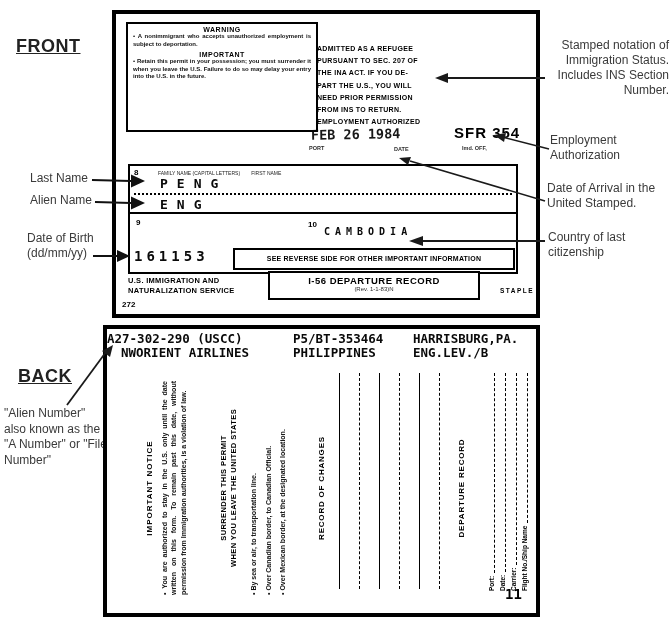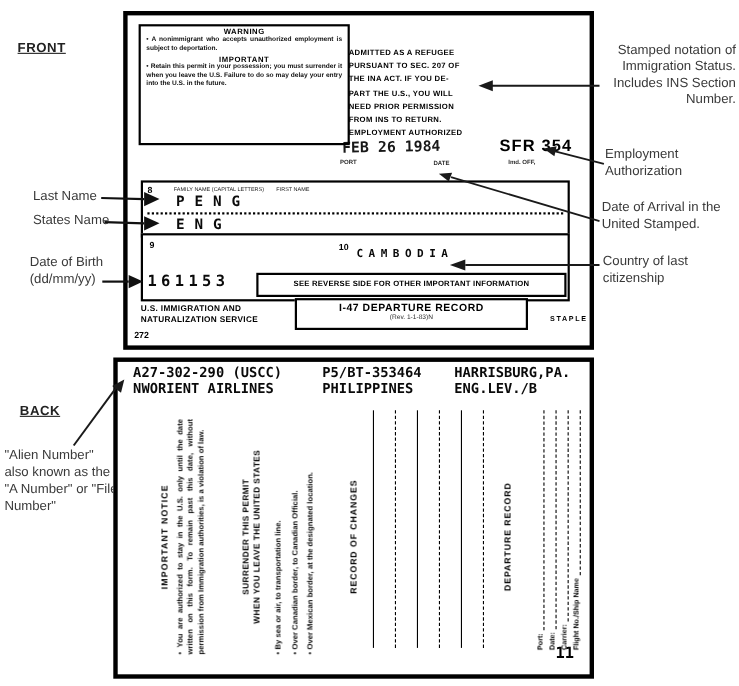--- a/index.html
+++ b/index.html
@@ -1,20 +1,20 @@
 <!DOCTYPE html>
 <html><head>
 <meta charset="utf-8">
 <style>
   html,body{margin:0;padding:0;background:#fff;}
   .canvas{position:relative;width:672px;height:624px;background:#ffffff;overflow:hidden;
           font-family:"Liberation Sans",sans-serif;color:#000;}
   .abs{position:absolute;}
   
-  .sec-label{font-size:12px;font-weight:bold;text-decoration:underline;letter-spacing:.5px;color:#222;}
+  .sec-label{font-size:18px;font-weight:bold;text-decoration:underline;letter-spacing:.5px;color:#222;}
   .ann{font-size:12px;color:#3a3a3a;line-height:15px;}
   
   .formbox{position:absolute;border:4px solid #000;background:#fff;}
   .inbox{position:absolute;border:2px solid #000;background:#fff;}
   
   .blurry{filter:blur(0.45px);}
   .warn-h{font-size:7px;font-weight:bold;text-align:center;letter-spacing:.5px;}
   .warn-b{font-size:6px;line-height:7.6px;font-weight:bold;color:#111;text-align:justify;}
   .stamp-note{font-size:7px;font-weight:bold;line-height:12.2px;letter-spacing:.3px;filter:blur(0.35px);}
   .mono{font-family:"DejaVu Sans Mono",monospace;}
@@ -50,21 +50,21 @@
   .pagenum{font-family:"DejaVu Sans Mono",monospace;font-size:14px;font-weight:bold;}
   svg.overlay{position:absolute;left:0;top:0;pointer-events:none;}
 </style>
 </head>
 <body>
 
 <div class="canvas">
 
   <div class="abs sec-label" style="left:16px;top:36px;">FRONT</div>
   <div class="abs ann" style="left:30px;top:171px;width:70px;">Last Name</div>
-  <div class="abs ann" style="left:30px;top:193px;width:70px;">States Name</div>
+  <div class="abs ann" style="left:30px;top:193px;width:70px;">Alien Name</div>
   <div class="abs ann" style="left:27px;top:231px;width:88px;">Date of Birth (dd/mm/yy)</div>
 
   <div class="abs ann" style="left:547px;top:38px;width:122px;text-align:right;">Stamped notation of Immigration Status. Includes INS Section Number.</div>
   <div class="abs ann" style="left:550px;top:133px;width:95px;">Employment Authorization</div>
   <div class="abs ann" style="left:547px;top:181px;width:124px;">Date of Arrival in the United Stamped.</div>
   <div class="abs ann" style="left:548px;top:230px;width:100px;">Country of last citizenship</div>
 
   <div class="formbox" style="left:112px;top:10px;width:420px;height:300px;">
 
     <div class="inbox blurry" style="left:10px;top:8px;width:178px;height:102px;padding:2px 5px;">
@@ -105,33 +105,33 @@
       <div class="abs mono typedval" style="left:194px;top:12px;font-size:10px;letter-spacing:5px;">CAMBODIA</div>
       <div class="abs mono typedval" style="left:4px;top:34px;font-size:14px;letter-spacing:4px;">161153</div>
       <div class="inbox" style="left:103px;top:34px;width:278px;height:18px;">
         <div class="see-rev" style="line-height:17px;">SEE REVERSE SIDE FOR OTHER IMPORTANT INFORMATION</div>
       </div>
     </div>
 
     <div class="abs agency" style="left:12px;top:262px;">U.S. IMMIGRATION AND
 NATURALIZATION SERVICE</div>
     <div class="inbox" style="left:152px;top:257px;width:208px;height:25px;">
-      <div class="i94-title">I-47 DEPARTURE RECORD</div>
+      <div class="i94-title">I-56 DEPARTURE RECORD</div>
       <div class="i94-rev">(Rev. 1-1-83)N</div>
     </div>
     <div class="abs staple" style="left:384px;top:273px;">STAPLE</div>
     <div class="abs cornernum" style="left:6px;top:286px;">272</div>
   </div>
 
   <div class="abs sec-label" style="left:18px;top:366px;">BACK</div>
   <div class="abs ann" style="left:4px;top:406px;width:104px;line-height:15.5px;">"Alien Number" also known as the "A Number" or "File Number"</div>
 
   <div class="formbox" style="left:103px;top:325px;width:429px;height:284px;">
 
-    <span class="abs typedrow" style="left:14px;top:2px;text-align:right;">A27-302-290 (USCC)</span>
+    <span class="abs typedrow" style="left:0;top:2px;text-align:right;">A27-302-290 (USCC)</span>
     <span class="abs typedrow" style="left:186px;top:2px;">P5/BT-353464</span>
     <span class="abs typedrow" style="left:306px;top:2px;">HARRISBURG,PA.</span>
     <span class="abs typedrow" style="left:14px;top:16px;">NWORIENT AIRLINES</span>
     <span class="abs typedrow" style="left:186px;top:16px;">PHILIPPINES</span>
     <span class="abs typedrow" style="left:306px;top:16px;">ENG.LEV./B</span>
 
     <div class="rot-outer">
       <div class="rot-inner">
         <div class="b-h" style="top:30px;">IMPORTANT NOTICE</div>
         <div class="b-p" style="left:16px;top:45px;width:214px;">• You are authorized to stay in the U.S. only until the date written on this form. To remain past this date, without permission from Immigration authorities, is a violation of law.</div>

